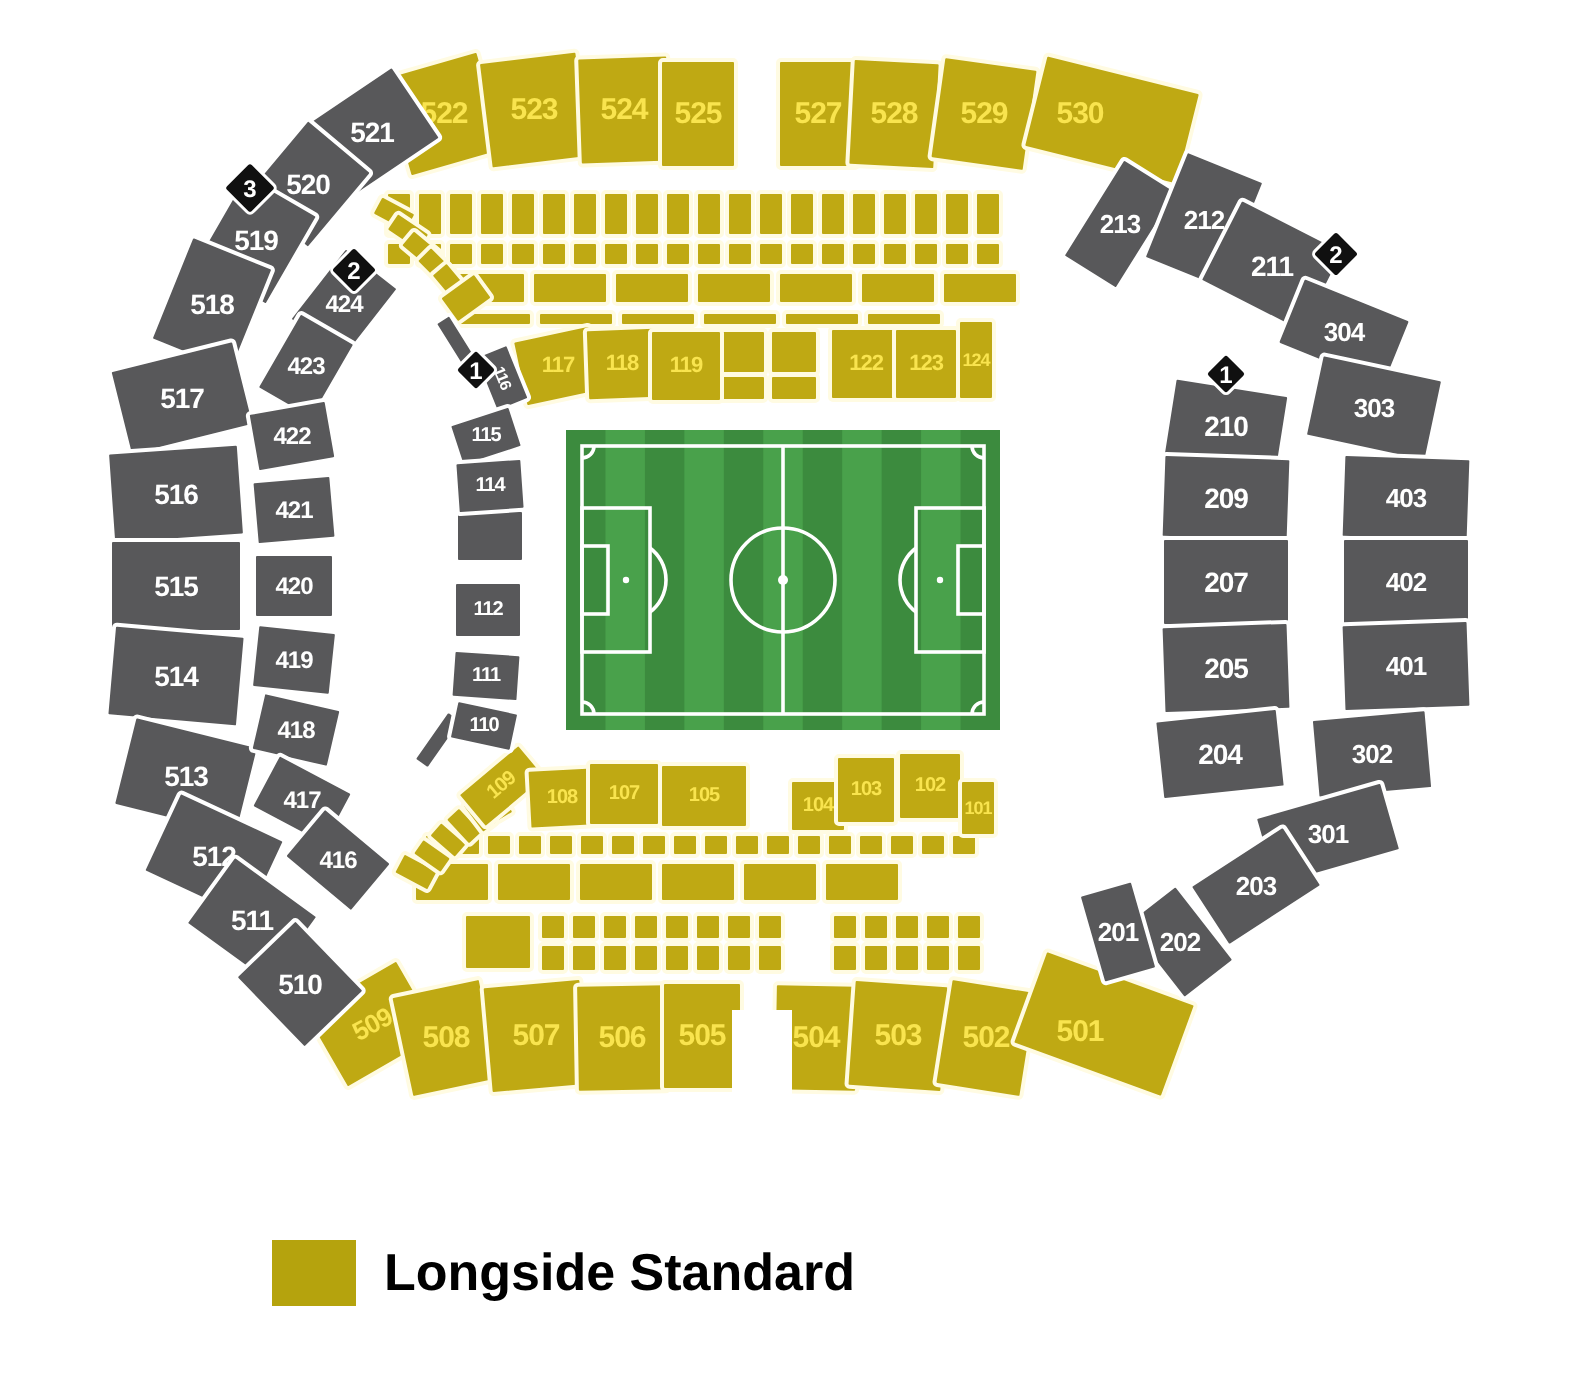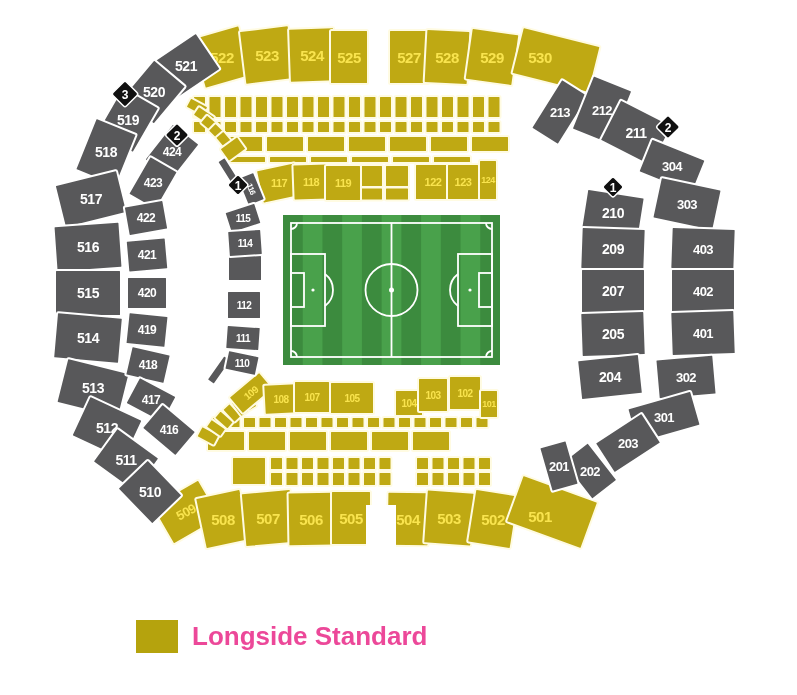--- a/index.html
+++ b/index.html
@@ -1,21 +1,21 @@
 <!DOCTYPE html>
 <html><head>
 <meta charset="utf-8">
 <style>
   html,body{margin:0;padding:0;background:#ffffff;}
   body{width:797px;height:695px;overflow:hidden;font-family:"Liberation Sans",sans-serif;}
   .map-wrap{position:relative;width:797px;height:631px;background:#fff;}
   svg{display:block;}
   .legend{position:absolute;left:136px;top:620px;display:flex;align-items:center;gap:14px;}
   .legend-swatch{width:42px;height:33px;}
-  .legend-label{font-size:26px;font-weight:600;color:#ec4899;letter-spacing:0;}
+  .legend-label{font-size:26px;font-weight:600;color:#000000;letter-spacing:0;}
   text{font-family:"Liberation Sans",sans-serif;font-weight:bold;}
 </style>
 </head>
 <body>
 
 <div class="map-wrap">
   <svg id="map" width="797" height="695" viewBox="0 0 797 695">
       <g>
         <rect x="-6.5" y="-11" width="13" height="22" rx="1.5" fill="#bfa913" stroke="#fffbe2" stroke-width="2" transform="translate(199.5,107) rotate(0)"></rect>
         <rect x="-6.5" y="-11" width="13" height="22" rx="1.5" fill="#bfa913" stroke="#fffbe2" stroke-width="2" transform="translate(215,107) rotate(0)"></rect>

